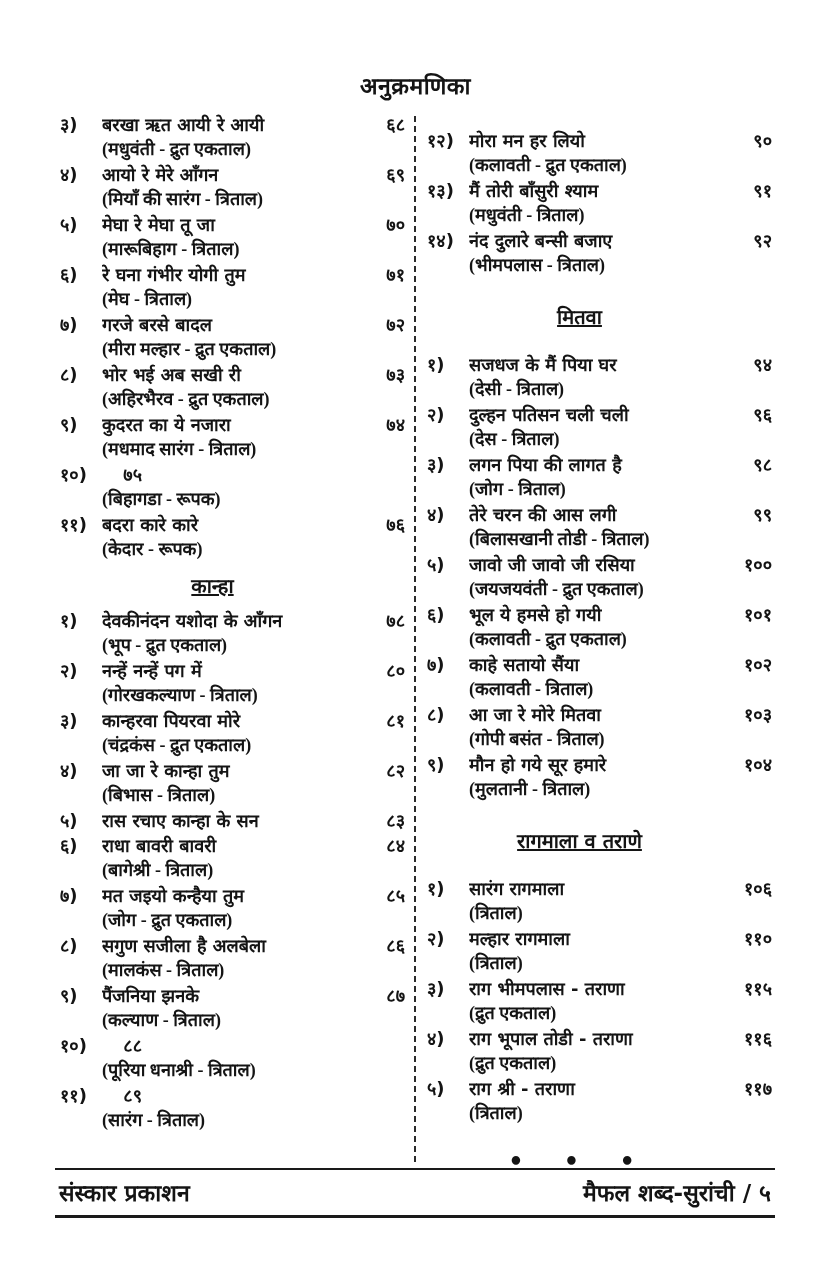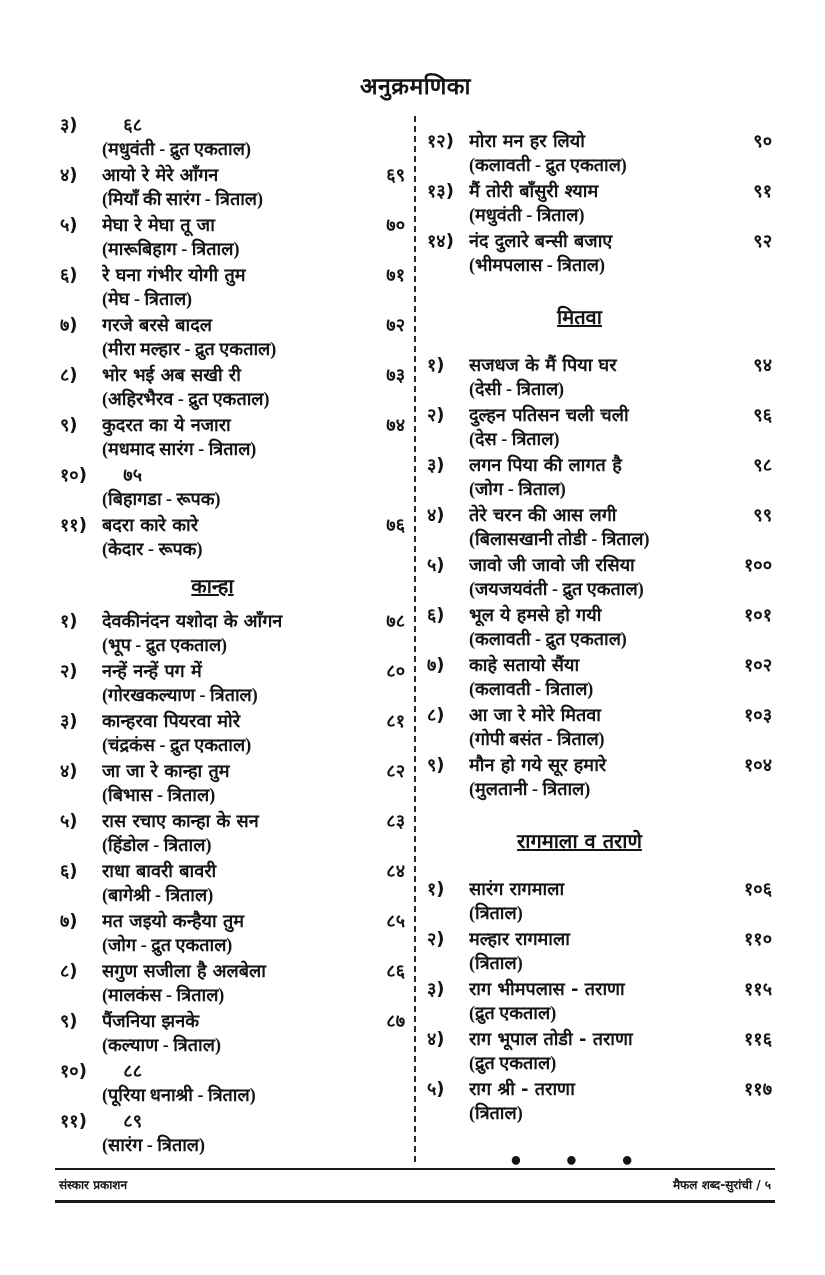--- a/index.html
+++ b/index.html
@@ -87,34 +87,35 @@
     position: absolute;
     left: 55px;
     right: 50px;
     top: 1168px;
     border-top: 2px solid #1a1a1a;
     border-bottom: 3px solid #1a1a1a;
     display: flex;
     justify-content: space-between;
     align-items: center;
     padding: 6px 4px 7px 4px;
-    font-size: 12px;
+    font-size: 23px;
   }
 </style>
 </head>
 <body>
 
 <div class="page">
   <div class="doc-title">अनुक्रमणिका</div>
 
   <div class="cols">
     <div class="col col-left">
         <div class="entry">
           <div class="l1">
             <span class="num">३)</span>
+            <span class="etitle">बरखा ऋत आयी रे आयी</span>
             <span class="pg">६८</span>
           </div>
           <div class="l2">(मधुवंती - द्रुत एकताल)</div>
         </div>
         <div class="entry">
           <div class="l1">
             <span class="num">४)</span>
             <span class="etitle">आयो रे मेरे आँगन</span>
             <span class="pg">६९</span>
           </div>
@@ -207,21 +208,20 @@
             <span class="pg">८२</span>
           </div>
           <div class="l2">(बिभास - त्रिताल)</div>
         </div>
         <div class="entry">
           <div class="l1">
             <span class="num">५)</span>
             <span class="etitle">रास रचाए कान्हा के सन</span>
             <span class="pg">८३</span>
           </div>
-          <div class="l2">(हिंडोल - त्रिताल)</div>
         </div>
         <div class="entry">
           <div class="l1">
             <span class="num">६)</span>
             <span class="etitle">राधा बावरी बावरी</span>
             <span class="pg">८४</span>
           </div>
           <div class="l2">(बागेश्री - त्रिताल)</div>
         </div>
         <div class="entry">

